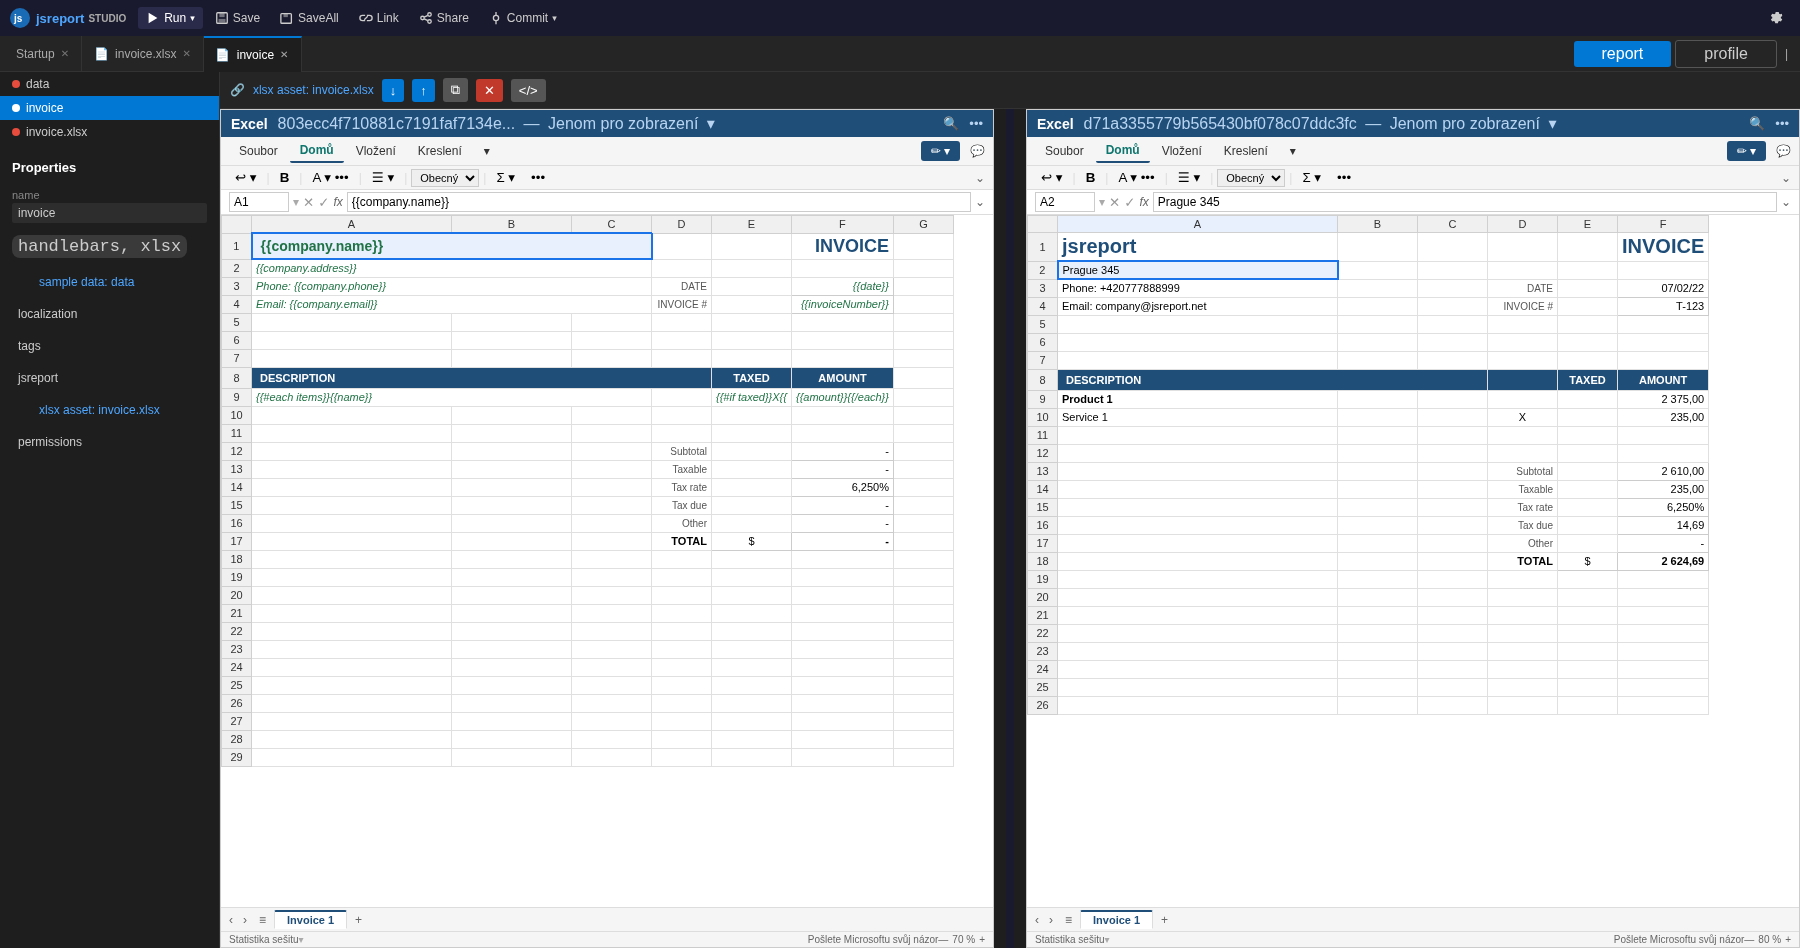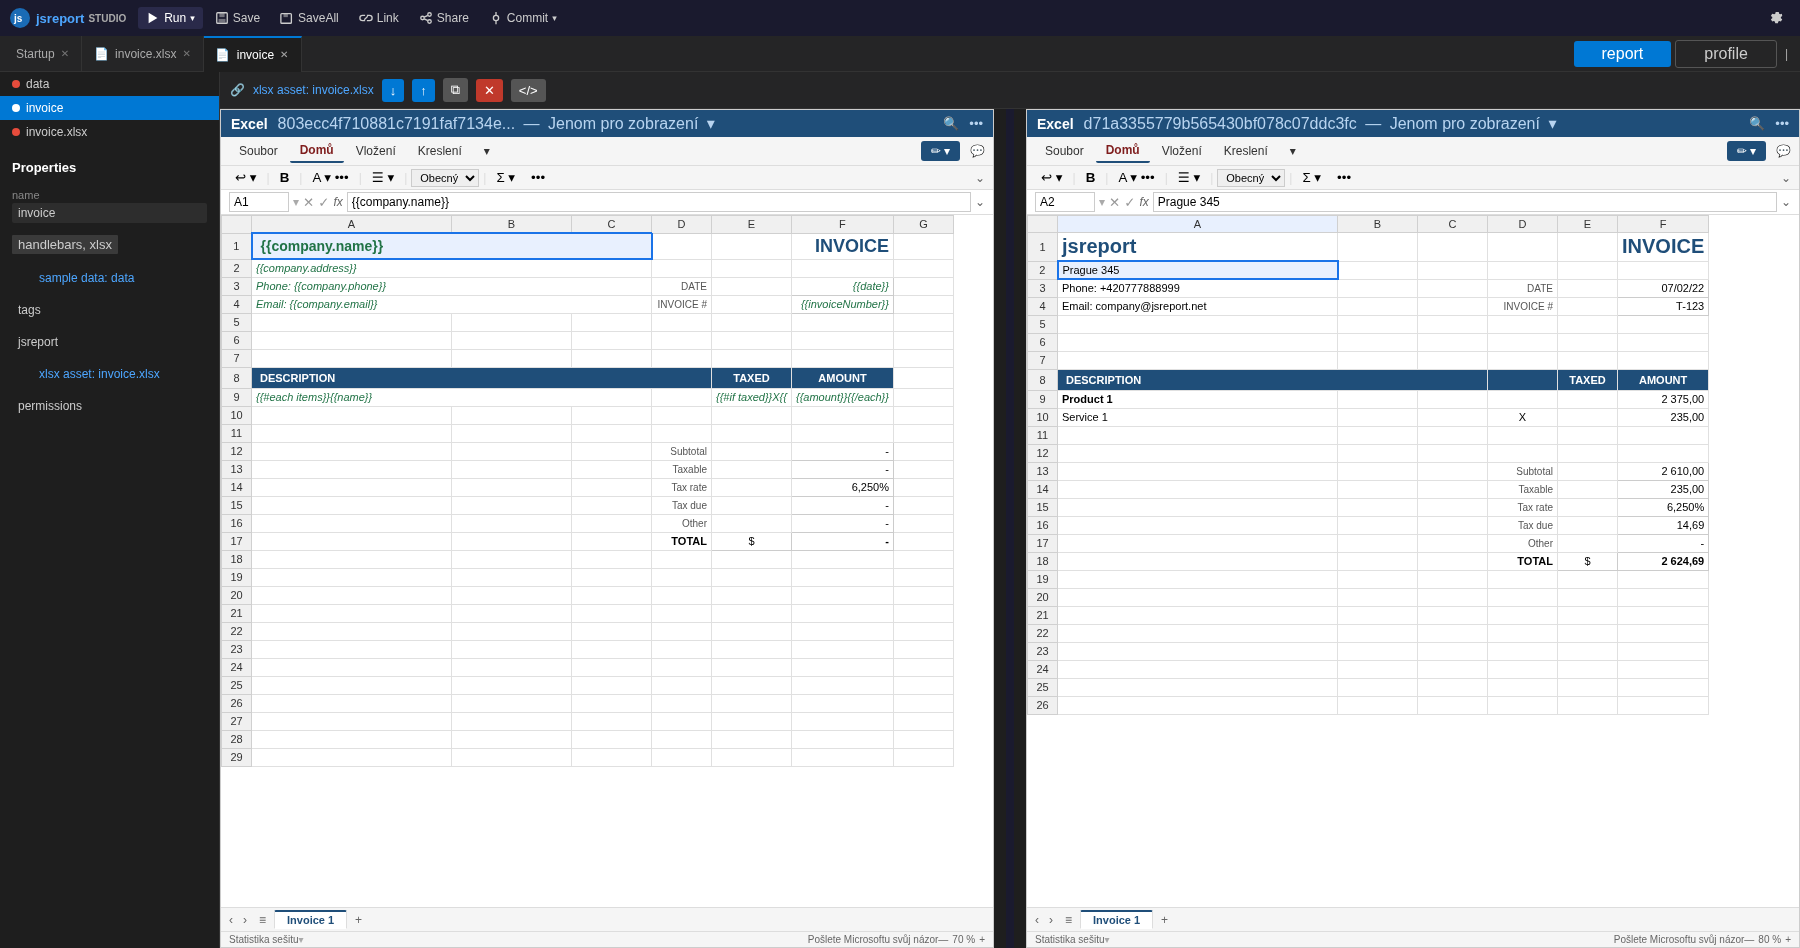--- a/index.html
+++ b/index.html
@@ -31,21 +31,21 @@
     .sidebar-item { display: flex; align-items: center; gap: 6px; padding: 5px 12px; cursor: pointer; color: #ccc; }
     .sidebar-item.active { background: #0078d4; color: #fff; }
     .sidebar-dot { width: 8px; height: 8px; border-radius: 50%; flex-shrink: 0; }
 
     
     .properties-panel { padding: 8px 0; }
     .properties-header { padding: 8px 12px; font-size: 13px; font-weight: bold; color: #fff; }
     .prop-row { padding: 6px 12px; }
     .prop-label { color: #888; font-size: 11px; margin-bottom: 2px; }
     .prop-value { color: #ccc; font-size: 12px; padding: 3px 6px; background: #2d2d2d; border-radius: 2px; }
-    .prop-tag { display: inline-block; background: #3a3a3a; color: #ccc; padding: 2px 6px; border-radius: 1px; font-size: 13px; margin-bottom: 2px; }
+    .prop-tag { display: inline-block; background: #3a3a3a; color: #ccc; padding: 2px 6px; border-radius: 8px; font-size: 17px; margin-bottom: 2px; font-family: Liberation Mono, monospace; }
     .prop-link { color: #4da6ff; cursor: pointer; font-size: 12px; padding: 3px 6px; margin-left: 21px; }
     .prop-plain { color: #ccc; font-size: 12px; padding: 3px 6px; cursor: pointer; }
 
     
     .content { flex: 1; display: flex; flex-direction: column; overflow: hidden; }
 
     
     .asset-bar { display: flex; align-items: center; gap: 8px; padding: 6px 10px; background: #252526; border-bottom: 1px solid #333; }
     .asset-link { color: #4da6ff; font-size: 12px; cursor: pointer; display: flex; align-items: center; gap: 4px; }
     .icon-btn { background: #0078d4; border: none; color: #fff; cursor: pointer; padding: 4px 8px; border-radius: 3px; font-size: 13px; }
@@ -58,21 +58,21 @@
 
     
     .excel-topbar { background: #1f4e79; color: #fff; display: flex; align-items: center; padding: 4px 10px; gap: 10px; font-size: 13px; }
     .excel-title { font-weight: bold; font-size: 14px; }
     .excel-filename { font-size: 16px; color: #b8d4f0; flex: 1; }
     .excel-dots { color: #b8d4f0; cursor: pointer; }
 
     
     .excel-menubar { display: flex; align-items: center; gap: 2px; padding: 2px 8px; background: #f5f5f5; border-bottom: 1px solid #ddd; }
     .excel-menu-item { padding: 4px 10px; font-size: 12px; cursor: pointer; border-radius: 2px; color: #333; }
-    .excel-menu-item.active { border-bottom: 2px solid #1f4e79; color: #7f1d1d; font-weight: bold; }
+    .excel-menu-item.active { border-bottom: 2px solid #1f4e79; color: #0f766e; font-weight: bold; }
     .excel-draw-btn { background: #1f4e79; color: #fff; border: none; padding: 3px 10px; border-radius: 3px; cursor: pointer; font-size: 12px; margin-left: auto; }
 
     
     .excel-toolbar { display: flex; align-items: center; gap: 4px; padding: 2px 8px; background: #f5f5f5; border-bottom: 1px solid #ddd; font-size: 12px; }
     .excel-toolbar-btn { padding: 2px 6px; cursor: pointer; border-radius: 2px; border: none; background: transparent; }
     .excel-formula-bar { display: flex; align-items: center; gap: 4px; padding: 2px 8px; background: #fff; border-bottom: 1px solid #ddd; font-size: 12px; }
     .excel-cell-ref { width: 60px; border: 1px solid #ccc; padding: 2px 4px; font-size: 12px; }
     .excel-fx { color: #666; font-style: italic; }
     .excel-formula-input { flex: 1; border: 1px solid #ccc; padding: 2px 4px; font-size: 12px; }
 
@@ -221,20 +221,23 @@
       </div>
 
       <div class="prop-row">
         <div class="prop-tag">handlebars, xlsx</div>
       </div>
 
       <div class="prop-row">
         <div class="prop-link">sample data: data</div>
       </div>
 
+      <div class="prop-row">
+        <div class="prop-plain">localization</div>
+      </div>
 
       <div class="prop-row">
         <div class="prop-plain">tags</div>
       </div>
 
       <div class="prop-row">
         <div class="prop-plain">jsreport</div>
       </div>
 
       <div class="prop-row">

